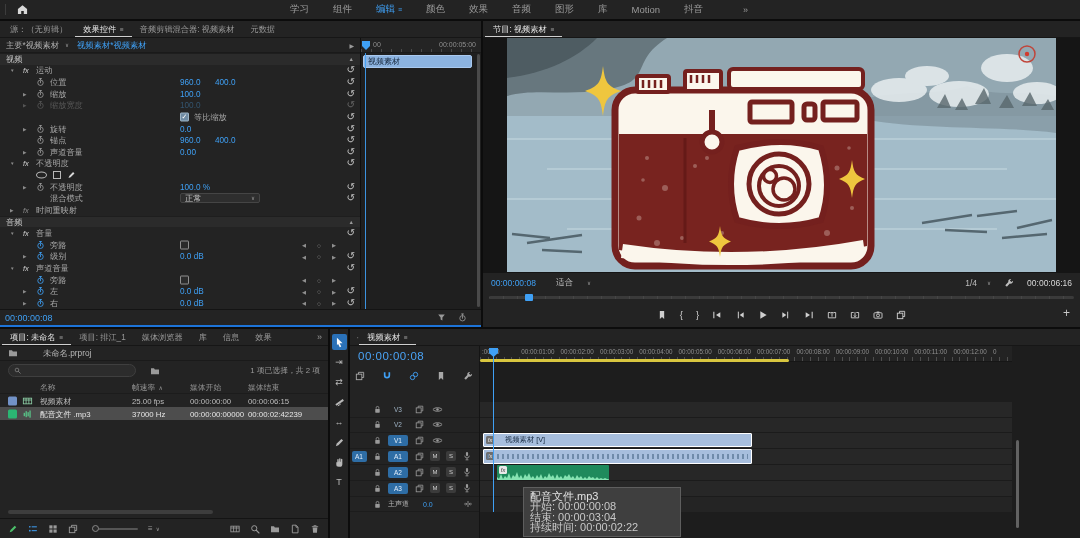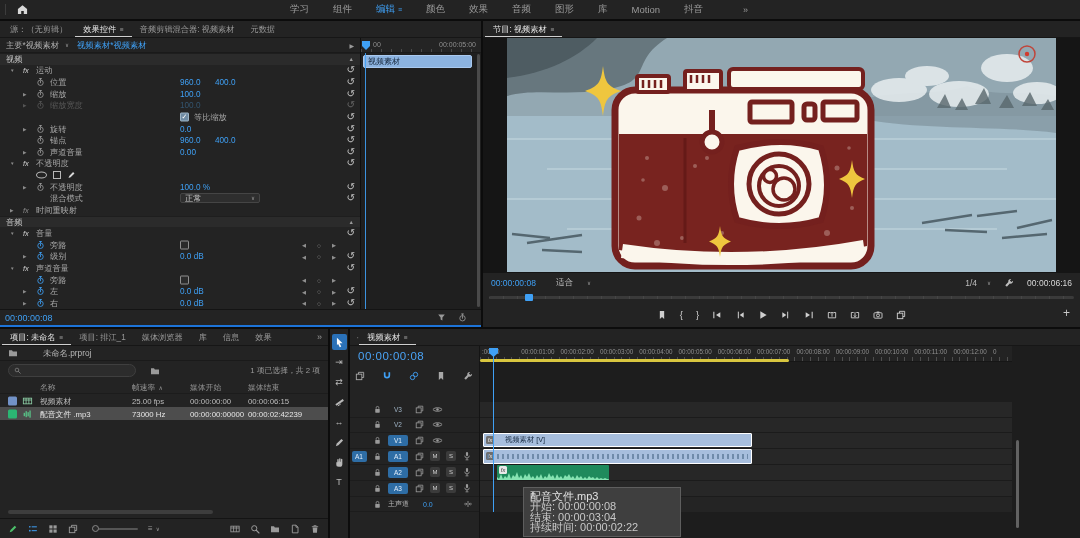--- a/index.html
+++ b/index.html
@@ -813,21 +813,21 @@
         <span class="pc pc1">25.00 fps</span>
         <span class="pc pc2">00:00:00:00</span>
         <span class="pc pc3">00:00:06:15</span>
       </div>
       <div class="prow sel">
         <span class="chip" style="background: rgb(43, 182, 115);"></span>
         <svg class="ic audi">
           <use href="#i-audio"></use>
         </svg>
         <span class="pname">配音文件 .mp3</span>
-        <span class="pc pc1">73000 Hz</span>
+        <span class="pc pc1">37000 Hz</span>
         <span class="pc pc2">00:00:00:00000</span>
         <span class="pc pc3">00:00:02:42239</span>
       </div>
     </div>
   <div class="pp-hscroll"></div>
   <div class="pp-foot">
     <span id="pp-footL" class="fgroup">
         <svg class="ic" style="color: rgb(76, 192, 106);">
           <use href="#i-pen"></use>
         </svg>

